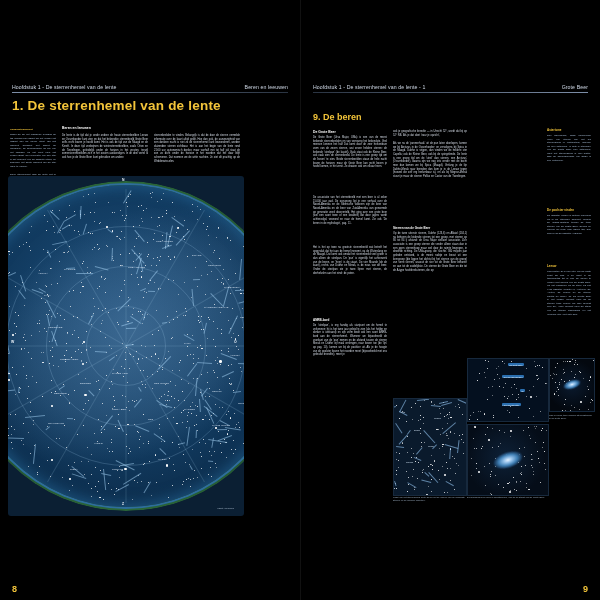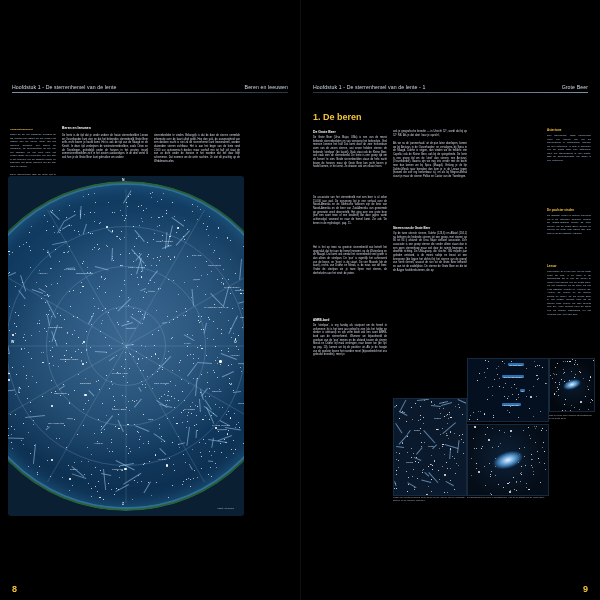--- a/index.html
+++ b/index.html
@@ -145,20 +145,21 @@
 <div class="spread">
 
   <div class="page left-page">
 
     <div class="runhead">
       <span class="rh-left">Hoofdstuk 1 - De sterrenhemel van de lente</span>
       <span class="rh-right">Beren en leeuwen</span>
     </div>
     <div class="rule"></div>
 
+    <div class="chaptitle">1. De sterrenhemel van de lente</div>
 
     <div class="txt side" style="left:10px;top:128px;width:46px;">
       <div style="font-weight:bold;color:#f2c43a;font-style:normal;margin-bottom:1.5px;">Culminatiemoment</div>
       <div>Zodra de op het noordelijk halfrond de tijd waarop een object op het zuiden het hoogst aan de hemel staat. Op dat moment passeert het object de meridiaan, de denkbeeldige lijn die van het noorden via het zenit naar het zuiden loopt. De culminatie van een ster is het moment van de hoogste stand, en daarmee het beste moment om de ster waar te nemen.</div>
       <div style="margin-top:4px;">Deze sterrenkaart voor de lente valt je op je plaatsten als je de kaart op 12 uur 's nachts gebruikt. Bij gebruik op een ander tijdstip moet je de kaart zo'n 12 uur in de buurt draaien.</div>
     </div>
 
     <div class="blockhead" style="left:62px;top:126px;">Beren en leeuwen</div>
     <div class="txt" style="left:62px;top:134px;width:86px;">De lente is de tijd dat je onder andere de fraaie sterrenbeelden Leeuw en Ossenhoeder kunt zien en dat het bekendste sterrenbeeld Grote Beer zelfs recht boven je hoofd komt. Het is ook de tijd van de Maagd en de Kreeft. In deze tijd verdwijnen de wintersterrenbeelden, zoals Orion en de Tweelingen, geleidelijk onder de horizon in het westen, terwijl zomersterrenbeelden zich in het oosten aankondigen. In dit deel vertel ik ook hoe je de Grote Beer kunt gebruiken om andere</div>
     <div class="txt" style="left:154px;top:134px;width:86px;">sterrenbeelden te vinden. Belangrijk is dat de door de sterren vermelde informatie over de kaart altijd geldt. Hoe dan ook, de aanwezigheid van een donkere nacht is niet zo de sterrenhemel kunt bewonderen, worden duizenden sterren zichtbaar. Het is aan het begin van de lente rond 21:00 uur astronomisch donker, maar vanhalf mei tot half juli staat de zon zo dicht onder de horizon in het noorden dat het daar blijft schemeren. Dat noemen we de witte nachten. Je ziet dit prachtig op de Weddenwisselen.</div>
@@ -1101,21 +1102,21 @@
   </div>
 
   <div class="page right-page">
 
     <div class="runhead">
       <span class="rh-left">Hoofdstuk 1 - De sterrenhemel van de lente - 1</span>
       <span class="rh-right">Grote Beer</span>
     </div>
     <div class="rule2"></div>
 
-    <div class="secttitle">1. De beren</div>
+    <div class="secttitle">9. De beren</div>
 
     <div class="blockhead" style="left:12px;top:130px;">De Grote Beer</div>
     <div class="txt" style="left:12px;top:136px;width:74px;">De Grote Beer (Ursa Major, UMa) is een van de meest bekende sterrenbeelden en van verreweg het bekendste. Veel mensen kennen het half Dat komt door de zeer herkenbare vorm van de zeven sterren, wat zeven heldere sterren: de bekende 'steelpan' (de kastel). Vaak staat ook de Kleine Beer, ook vaak zien de sterrenbeeld. De lente is een groep tijd om de 'boven' te zien. Beide sterrenbeelden staan de hele nacht boven de horizon; maar de Grote Beer kan recht boven je hoofd komen, in het zenit. Ze draaien ook om elkaar heen.</div>
     <div class="txt" style="left:12px;top:196px;width:74px;">De associatie van het sterrenbeeld met een beer is al zeker 15.000 jaar oud. De oorsprong ligt in een verhaal over de Noord-Amerika en de Siberische volkeren zijn de beer van Noord-Amerika en de beer van Zuid-Amerika van genoemde op generatie werd doorverteld. Het ging over een grote beer (wel een soort twee of een kwaliteit) dat door jagers wordt achtervolgd, verwond en naar de hemel komt. Zie ook 'De beren in de mythologie', pag. 11.</div>
     <div class="txt" style="left:12px;top:246px;width:74px;">Het is het op twee na grootste sterrenbeeld wat betreft het oppervlak dat het aan de hemel inneemt, na de Waterslang en de Maagd. Dat komt ook omdat het sterrenbeeld veel groter is dan alleen de steelpan. De 'pan' is eigenlijk het achterwerk van de beren, en 'heen' is de staart. De vier Muurde (de de kaart), rechts van Dubhe en Merak, is de nous van de beer. Onder de steelpan zie je twee lijnen met sterren, de dierhekelen aan het eind: de poten.</div>
     <div class="blockhead small" style="left:12px;top:318px;">ANRB-bord</div>
     <div class="txt" style="left:12px;top:324px;width:74px;">De 'steelpan', is erg handig als startpunt om de hemel te verkennen; hij is het twee jaar geleid te zien (als het helder en donker is uiteraard) en zijn vorm biedt ook een soort ANRB-bord aan de sterrenhemel. Wanneer we bijvoorbeeld de voorkant van de 'pan' nemen en de afstand tussen de sterren Merak en Dubhe vijf maal verlengen, naar boven toe (de 'lijn' op pag. 10), komen we bij de poolster uit. Als je de hoogte van de poolster boven het noorden meet (bijvoorbeeld met ons gebruike breedtte), meet je</div>
 
     <div class="txt" style="left:92px;top:130px;width:74px;">ook je geografische breedte — in Utrecht 52°, wordt dat bij op 52° NB. Als je dat doet 'naar je opzicht',</div>
     <div class="txt" style="left:92px;top:142px;width:74px;">Als we nu de 'pannenhaak' uit de pan laten doorlopen, komen we bij Arcturus in de Ossenhoeder; en vervolgens bij Spica in de Maagd. Dubhe is vrijgen, dan vinden we de heldere ster Capella; ook de Kleine Beer, ook bij de spiegelende. De lente is een groep tijd om de 'steel' dan sterren, een Arcturus' (Ossenhoeder), daarna zijn we nog iets verder met de bocht mee dan komen we bij Spica (Maagd). Verlang je de lijn Dubhe-Merak naar beneden dan kom je in de Leeuw tegen (hoewel die zelf erg herkenbaar is), en als bij Megrez-Merak stuurt je maar de sterren Pollux en Castor van de Tweelingen.</div>

